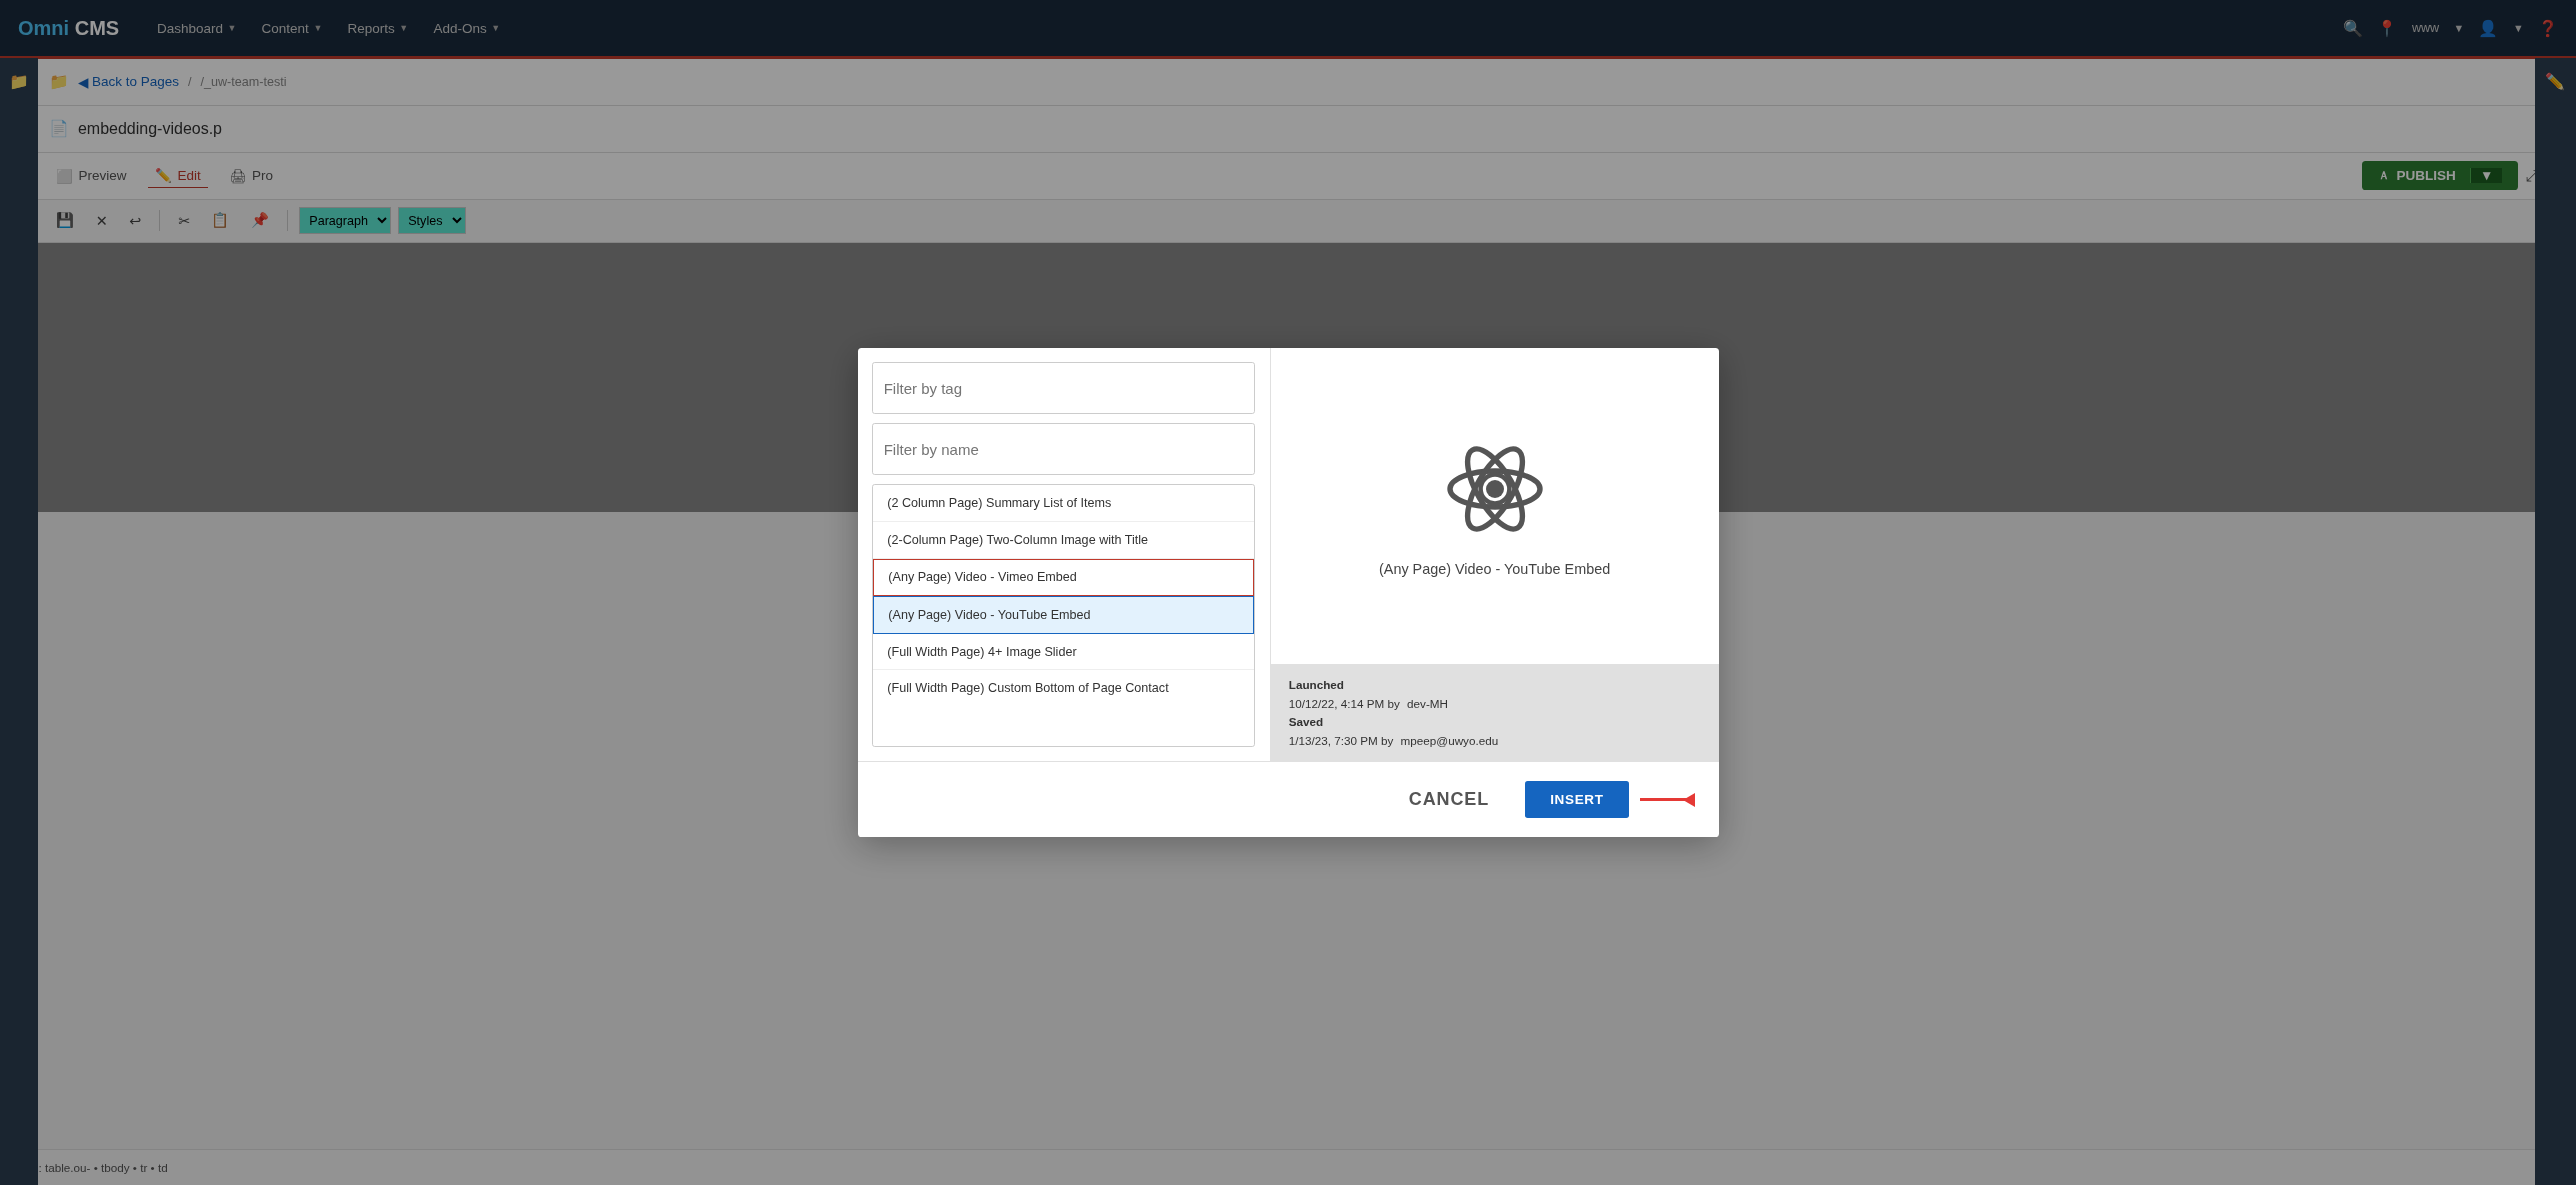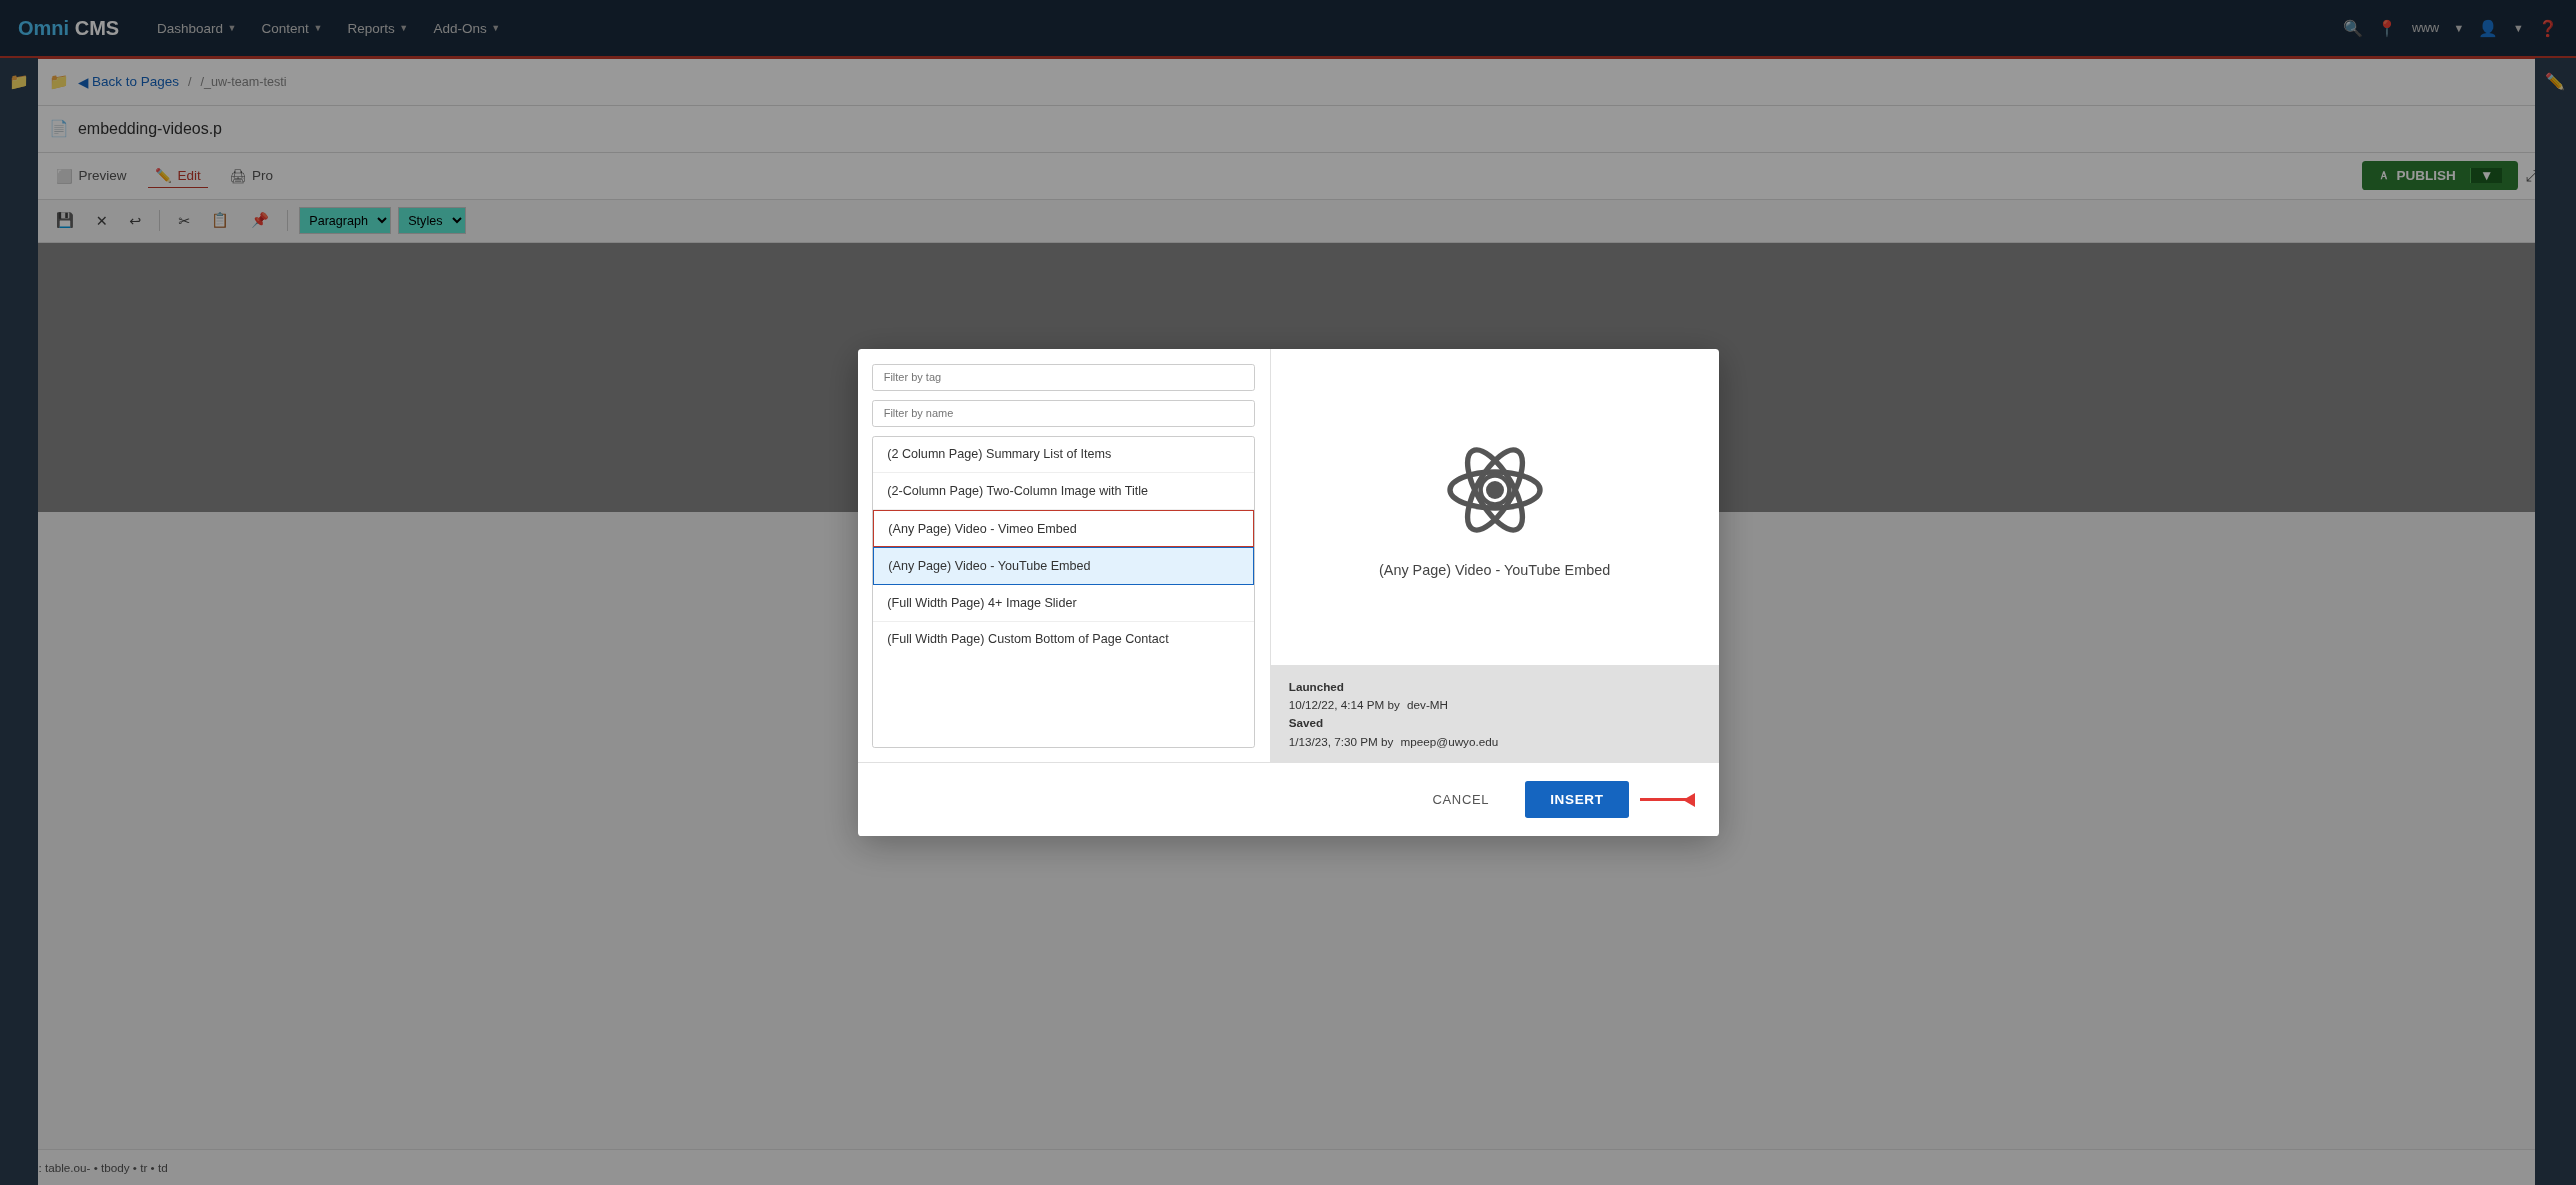--- a/index.html
+++ b/index.html
@@ -220,25 +220,25 @@
     .modal-left {
       width: 48%;
       border-right: 0.9px solid #e0e0e0;
       display: flex;
       flex-direction: column;
       padding: 14.4px;
       gap: 9px;
     }
     .filter-input {
       width: 100%;
-      height: 27px;
+      height: 52px;
       border: 0.9px solid #ccc;
       border-radius: 2.7px;
       padding: 5.4px 10.8px;
-      font-size: 11px;
+      font-size: 15px;
       color: #701a75;
       outline: none;
     }
     .component-list {
       flex: 1;
       overflow-y: auto;
       border: 0.9px solid #ccc;
       border-radius: 2.7px;
     }
     .component-item {
@@ -303,22 +303,22 @@
     
     .modal-footer {
       padding: 18px 25px;
       display: flex;
       justify-content: flex-end;
       align-items: center;
       gap: 18px;
       border-top: 0.9px solid #e0e0e0;
     }
     .cancel-btn {
-      font-size: 13px;
-      font-weight: 400;
+      font-size: 18px;
+      font-weight: 700;
       color: #555;
       background: none;
       border: none;
       cursor: pointer;
       letter-spacing: 0.05em;
       padding: 9px 18px;
     }
     .insert-btn {
       background: #1565c0;
       color: white;

